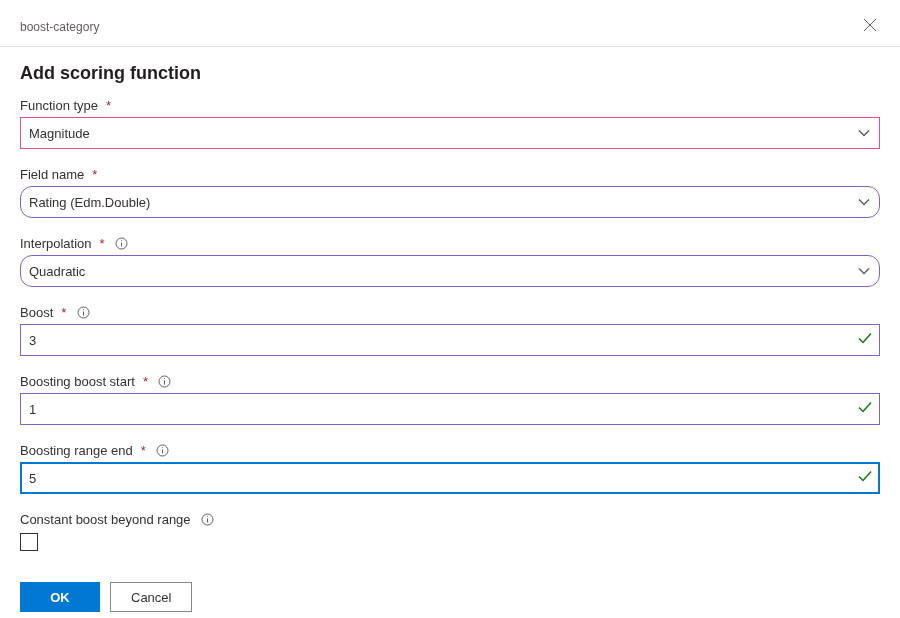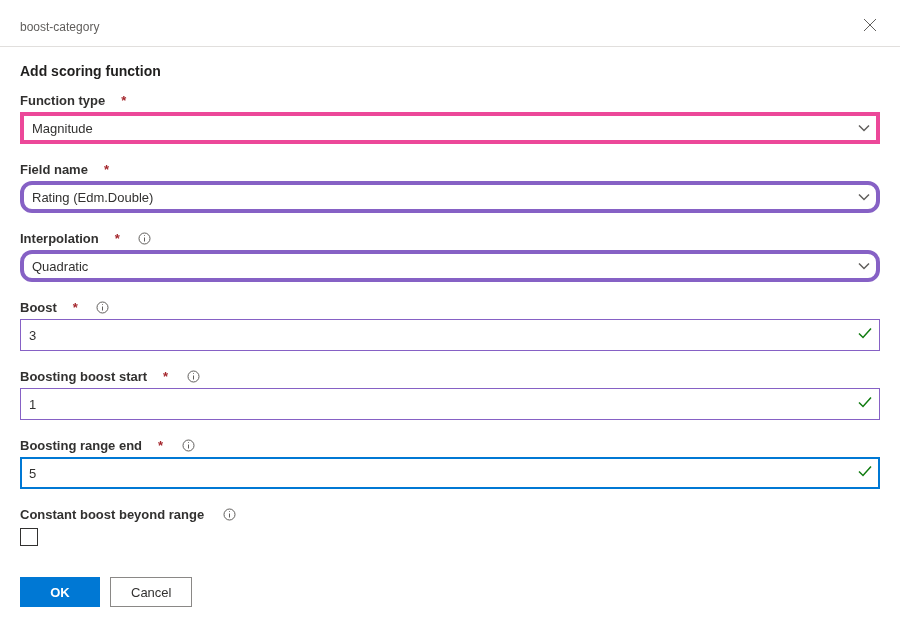--- a/index.html
+++ b/index.html
@@ -44,36 +44,35 @@
       justify-content: center;
     }
     .close-btn svg {
       stroke: #605e5c;
       stroke-width: 1;
     }
     .content {
       padding: 16px 20px 20px 20px;
     }
     .section-title {
-      font-size: 14px;
+      font-size: 18px;
       font-weight: 600;
       color: #201f1e;
       margin-bottom: 14px;
     }
     .field-group {
       margin-bottom: 18px;
     }
     .field-label {
       font-size: 13px;
       color: #323130;
       margin-bottom: 4px;
       display: flex;
       align-items: center;
-      gap: 16px;
-      font-weight: bold;
+      gap: 8px;
     }
     .required {
       color: #a4262c;
     }
     .info-icon {
       display: inline-flex;
       align-items: center;
       justify-content: center;
       width: 14px;
       height: 14px;
@@ -84,21 +83,21 @@
       fill: none;
       stroke-width: 1;
     }
     .select-wrapper {
       position: relative;
       width: 100%;
     }
     .select-box {
       width: 100%;
       height: 32px;
-      border: 4px solid #ec4899;
+      border: 1px solid #ec4899;
       background: #ffffff;
       padding: 0 30px 0 8px;
       font-size: 13px;
       color: #323130;
       display: flex;
       align-items: center;
       cursor: pointer;
       font-family: inherit;
     }
     .select-box.purple-border {

